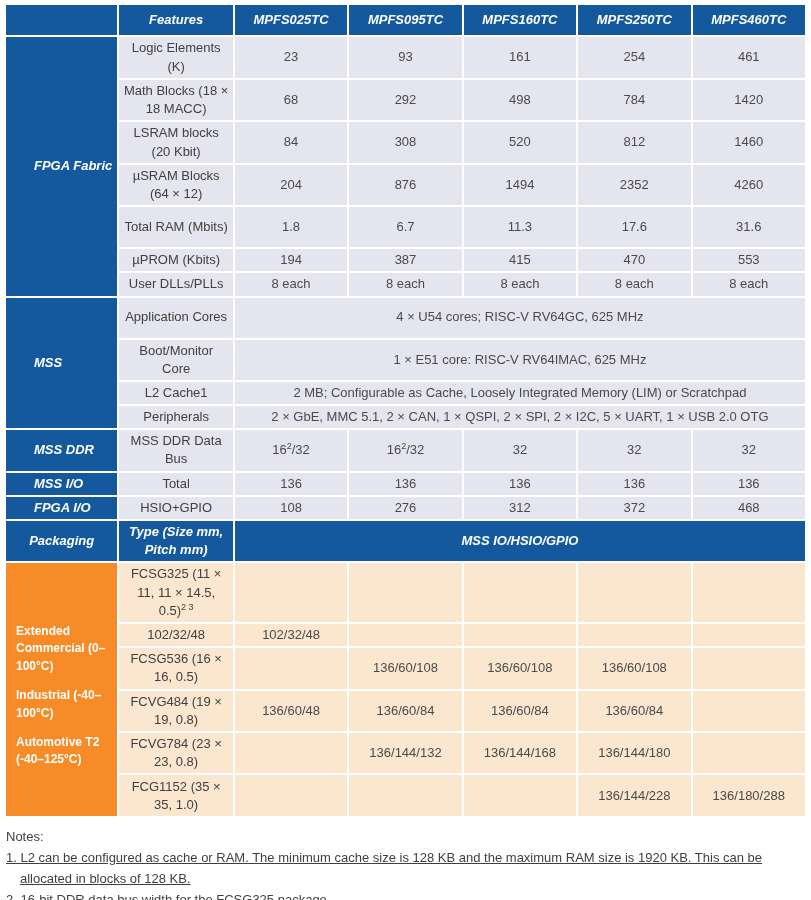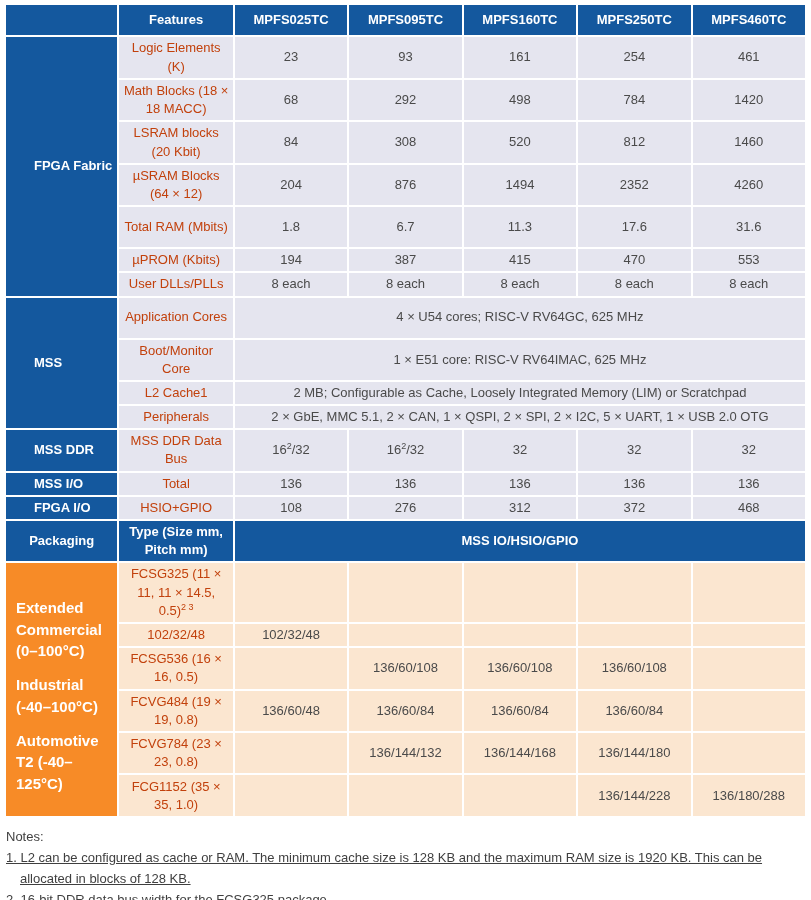--- a/index.html
+++ b/index.html
@@ -33,39 +33,40 @@
     text-align:center;
     vertical-align:middle;
     padding:2px 4px;
     line-height:1.4;
     overflow:hidden;
   }
   .blue{
     background:var(--header_blue,#14589E);
     color:#fff;
     font-weight:700;
+    font-style:italic;
   }
   .side{
     text-align:left;
     padding-left:28px;
     font-size:13px;
   }
   .orangec{
     background:var(--orange,#F78B27);
     color:#fff;
     font-weight:700;
     text-align:left;
     vertical-align:middle;
     padding:8px 6px 8px 10px;
   }
-  .orangec .grade{margin-bottom:11px;line-height:1.45;font-size:15px;margin-top:12px;}
+  .orangec .grade{margin-bottom:11px;line-height:1.45;font-size:12px;margin-top:12px;}
   .orangec .grade:last-child{margin-bottom:0;}
   .lav{background:var(--row_lavender,#E5E5EF);}
   .peach{background:var(--row_peach,#FBE6D0);}
-  .feat{color:#c2410c;}
+  .feat{color:#404040;}
   .val{color:#4A4A4A;}
   sup{font-size:9px;line-height:0;vertical-align:super;}
   tr.h30{height:30px;}
   tr.h41{height:41px;}
   tr.h40{height:40px;}
   tr.h21{height:21px;}
   tr.h20{height:20px;padding-left:38px;}
   tr.h57{height:57px;}
   tr.h43{height:41px;}
   .notes{

